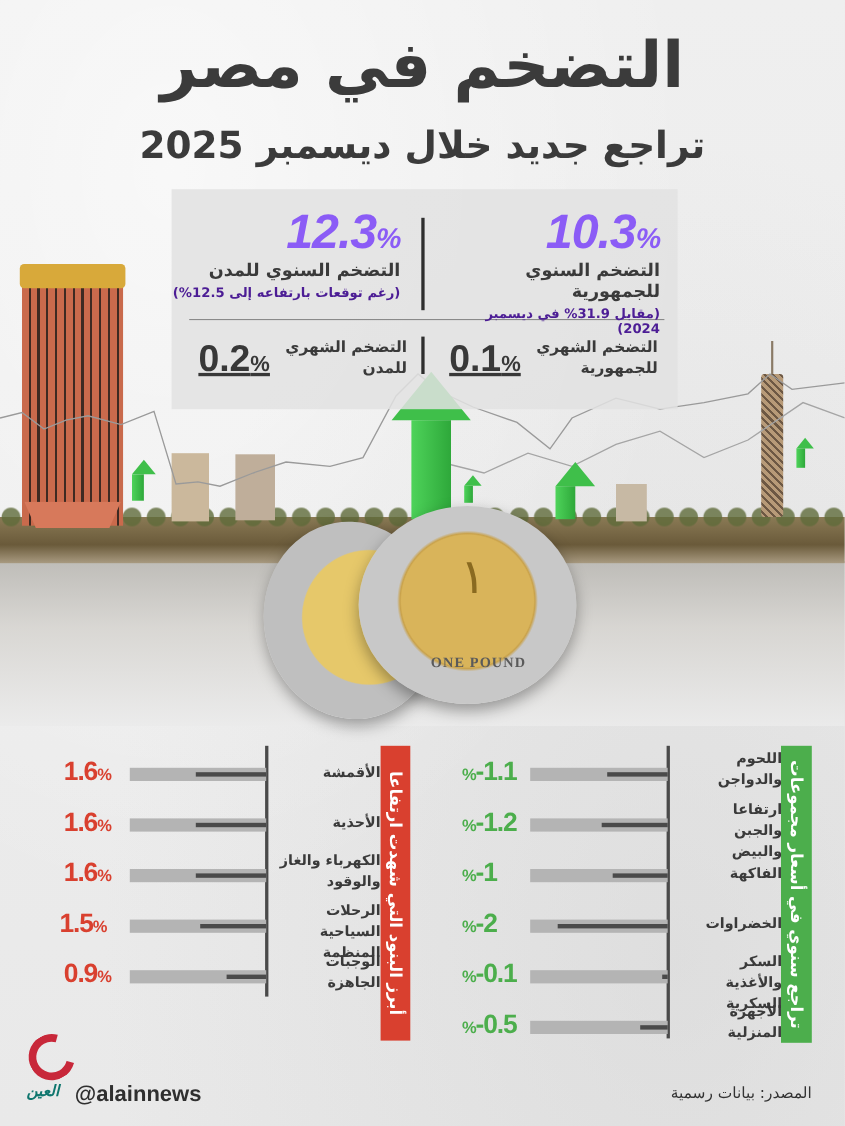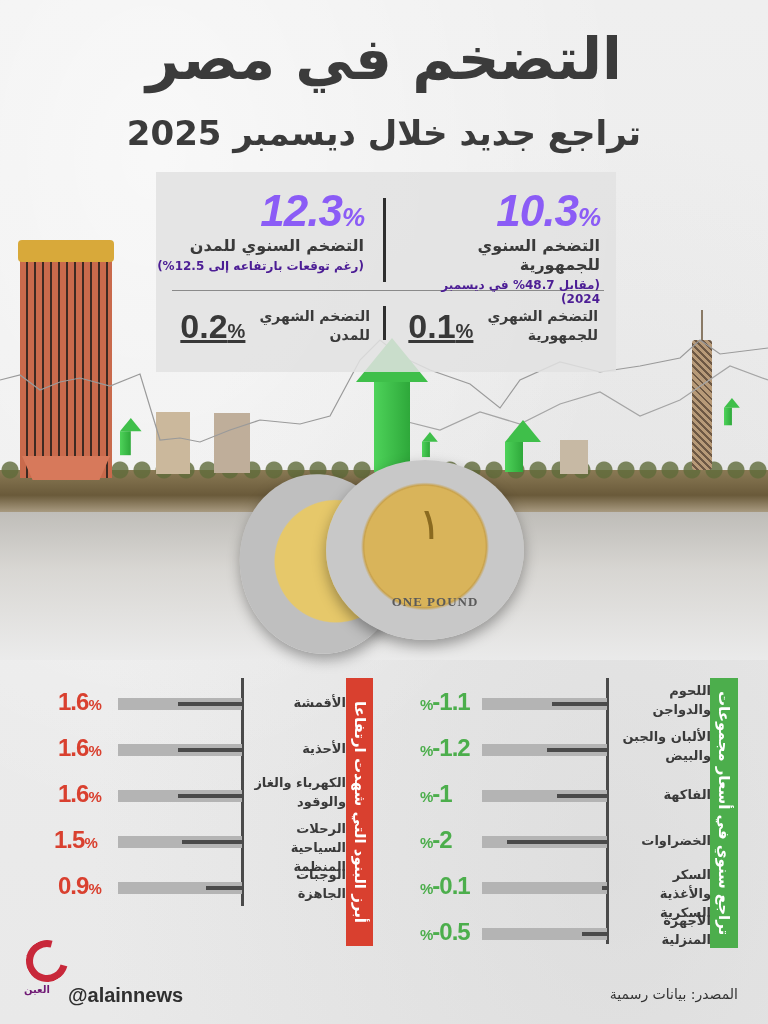--- a/index.html
+++ b/index.html
@@ -114,21 +114,21 @@
   .green { color: #4cae4c; }
   .red { color: #d9402f; }
 
   
   .source { right: 30px; top: 986px; font-size: 14px; color: #333; direction: rtl; }
   .handle { left: 68px; top: 984px; font-size: 20px; font-weight: bold; color: #2f2f2f; font-family: "Liberation Sans", sans-serif; }
   .logo {
     left: 26px; top: 940px; width: 42px; height: 42px; border-radius: 50%;
     border: 7px solid #c8283a; border-right-color: transparent; transform: rotate(-30deg);
   }
-  .logo-ar { left: 24px; top: 984px; font-size: 10px; font-weight: bold; color: #701a75; }
+  .logo-ar { left: 24px; top: 984px; font-size: 14px; font-weight: bold; color: #0f766e; font-style: italic; }
 </style>
 </head>
 <body>
 
 <div class="abs title">التضخم في مصر</div>
 <div class="abs subtitle">تراجع جديد خلال ديسمبر 2025</div>
 
 <div class="abs water"></div>
 <div class="abs shore"></div>
 <div class="abs trees"></div>
@@ -165,21 +165,21 @@
 </div>
 
 <div class="abs panel"></div>
 <div class="abs vdiv" style="left:383px;top:198px;height:84px;"></div>
 <div class="abs hdiv" style="left:172px;top:290px;width:432px;"></div>
 <div class="abs vdiv" style="left:383px;top:306px;height:34px;"></div>
 
 <div class="abs stat" style="right:168px;top:186px;width:200px;">
   <div class="big"><span>10.3</span><span class="pct">%</span></div>
   <div class="lbl">التضخم السنوي للجمهورية</div>
-  <div class="note">(مقابل 48.7% في ديسمبر 2024)</div>
+  <div class="note">(مقابل 31.9% في ديسمبر 2024)</div>
 </div>
 
 <div class="abs stat" style="right:404px;top:186px;width:210px;">
   <div class="big"><span>12.3</span><span class="pct">%</span></div>
   <div class="lbl">التضخم السنوي للمدن</div>
   <div class="note">(رغم توقعات بارتفاعه إلى 12.5%)</div>
 </div>
 
 <div class="abs" style="left:408px;top:304px;width:190px;height:44px;display:flex;flex-direction:row-reverse;align-items:center;gap:14px;">
   <div class="mlbl">
@@ -208,21 +208,21 @@
     <div class="row" style="left: 482px; top: 682px; width: 305px;">
       <div class="bar-bg" style="left: 0px; width: 125px;"></div>
       <div class="bar-val" style="left: 70px; width: 55px;"></div>
       <div class="cat" style="left: 137px; width: 92px; top: 0px;">اللحوم
 والدواجن</div>
     </div>
     <div class="valtxt green" style="left: 420px; top: 688px; position: absolute; direction: rtl;"><span>1.1-</span><span class="pct">%</span></div>
     <div class="row" style="left: 482px; top: 728px; width: 305px;">
       <div class="bar-bg" style="left: 0px; width: 125px;"></div>
       <div class="bar-val" style="left: 65px; width: 60px;"></div>
-      <div class="cat" style="left: 137px; width: 92px; top: 0px;">الألبان والجبن
+      <div class="cat" style="left: 137px; width: 92px; top: 0px;">ارتفاعا والجبن
 والبيض</div>
     </div>
     <div class="valtxt green" style="left: 420px; top: 734px; position: absolute; direction: rtl;"><span>1.2-</span><span class="pct">%</span></div>
     <div class="row" style="left: 482px; top: 774px; width: 305px;">
       <div class="bar-bg" style="left: 0px; width: 125px;"></div>
       <div class="bar-val" style="left: 75px; width: 50px;"></div>
       <div class="cat" style="left: 137px; width: 92px; top: 12px;">الفاكهة</div>
     </div>
     <div class="valtxt green" style="left: 420px; top: 780px; position: absolute; direction: rtl;"><span>1-</span><span class="pct">%</span></div>
     <div class="row" style="left: 482px; top: 820px; width: 305px;">

